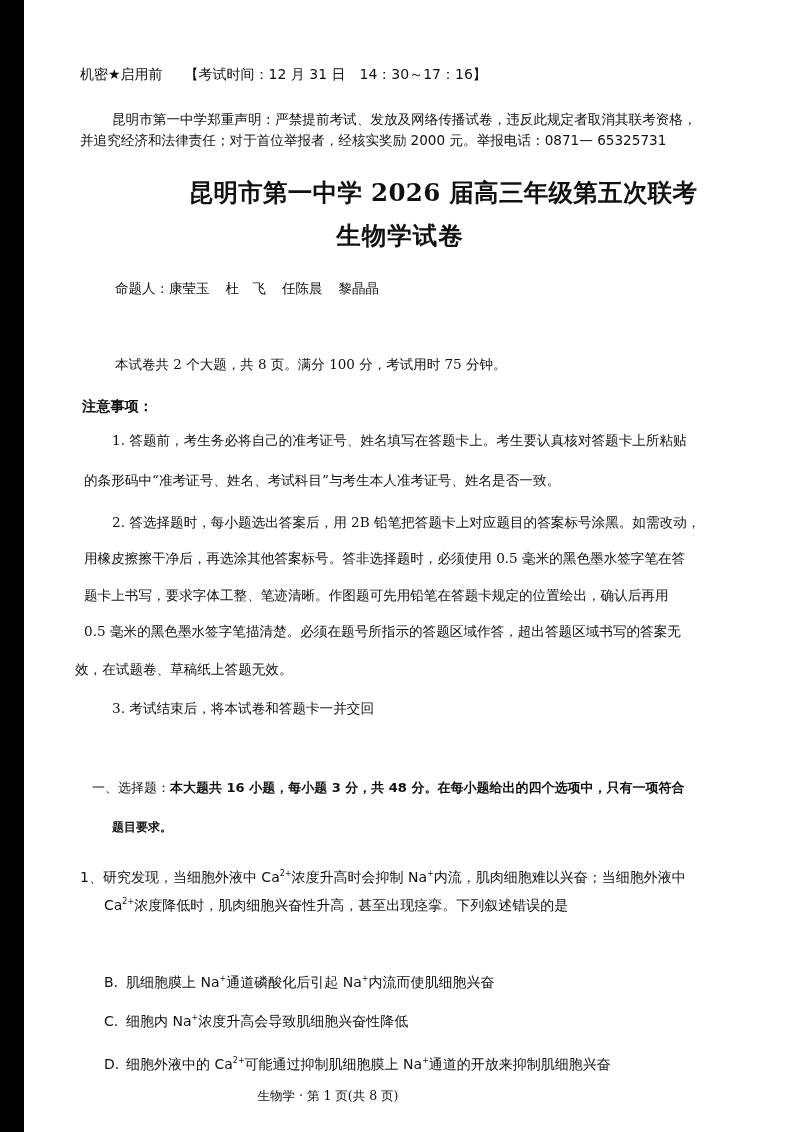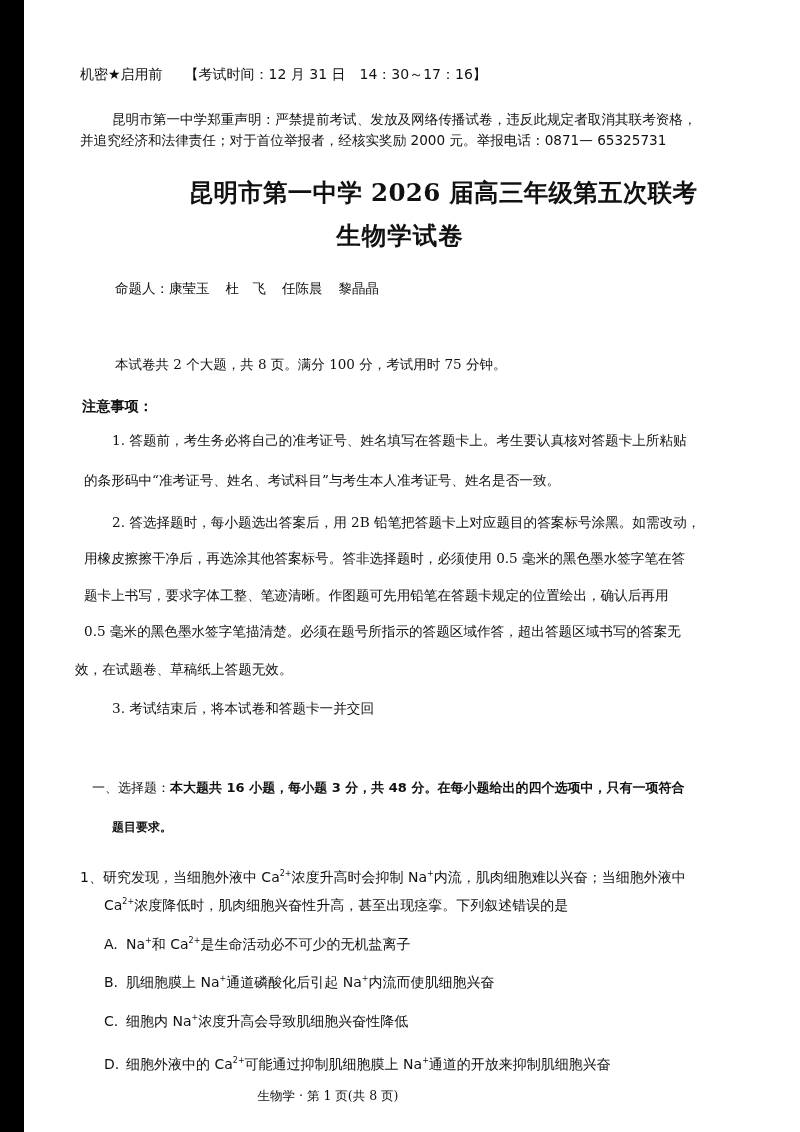--- a/index.html
+++ b/index.html
@@ -101,23 +101,20 @@
     <b>题目要求。</b>
   </div>
 
   <div class="abs q1a sans">
     <span>1、</span><span>研究发现，当细胞外液中 Ca</span><sup>2+</sup><span>浓度升高时会抑制 Na</span><sup>+</sup><span>内流，肌肉细胞难以兴奋；当细胞外液中</span>
   </div>
   <div class="abs q1b sans">
     <span>Ca</span><sup>2+</sup><span>浓度降低时，肌肉细胞兴奋性升高，甚至出现痉挛。下列叙述错误的是</span>
   </div>
 
-  <div class="abs opt oA sans">
-    <span class="lbl">A.</span><span>Na</span><sup>+</sup><span>和 Ca</span><sup>2+</sup><span>是生命活动必不可少的无机盐离子</span>
-  </div>
   <div class="abs opt oC sans">
     <span class="lbl">C.</span><span>细胞内 Na</span><sup>+</sup><span>浓度升高会导致肌细胞兴奋性降低</span>
   </div>
   <div class="abs opt oB sans">
     <span class="lbl">B.</span><span>肌细胞膜上 Na</span><sup>+</sup><span>通道磷酸化后引起 Na</span><sup>+</sup><span>内流而使肌细胞兴奋</span>
   </div>
   <div class="abs opt oD sans">
     <span class="lbl">D.</span><span>细胞外液中的 Ca</span><sup>2+</sup><span>可能通过抑制肌细胞膜上 Na</span><sup>+</sup><span>通道的开放来抑制肌细胞兴奋</span>
   </div>
 

